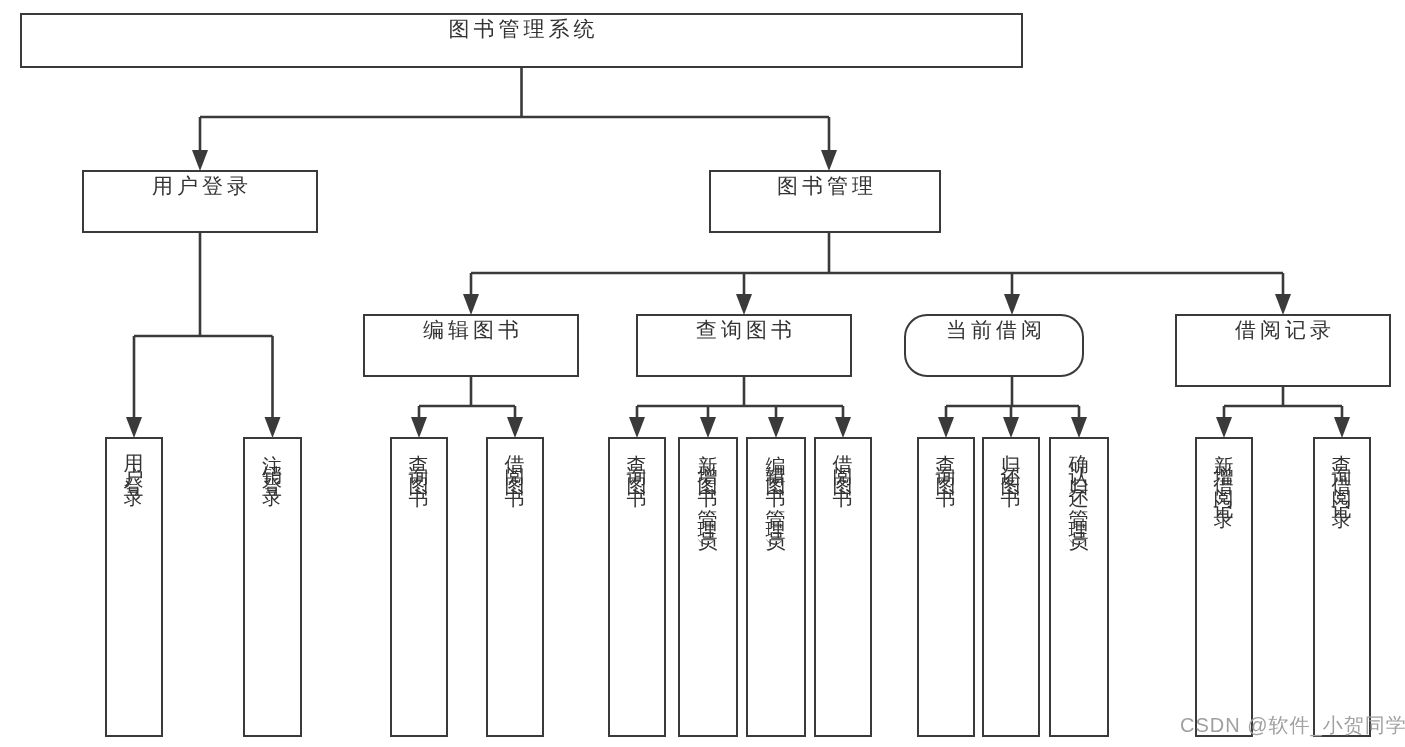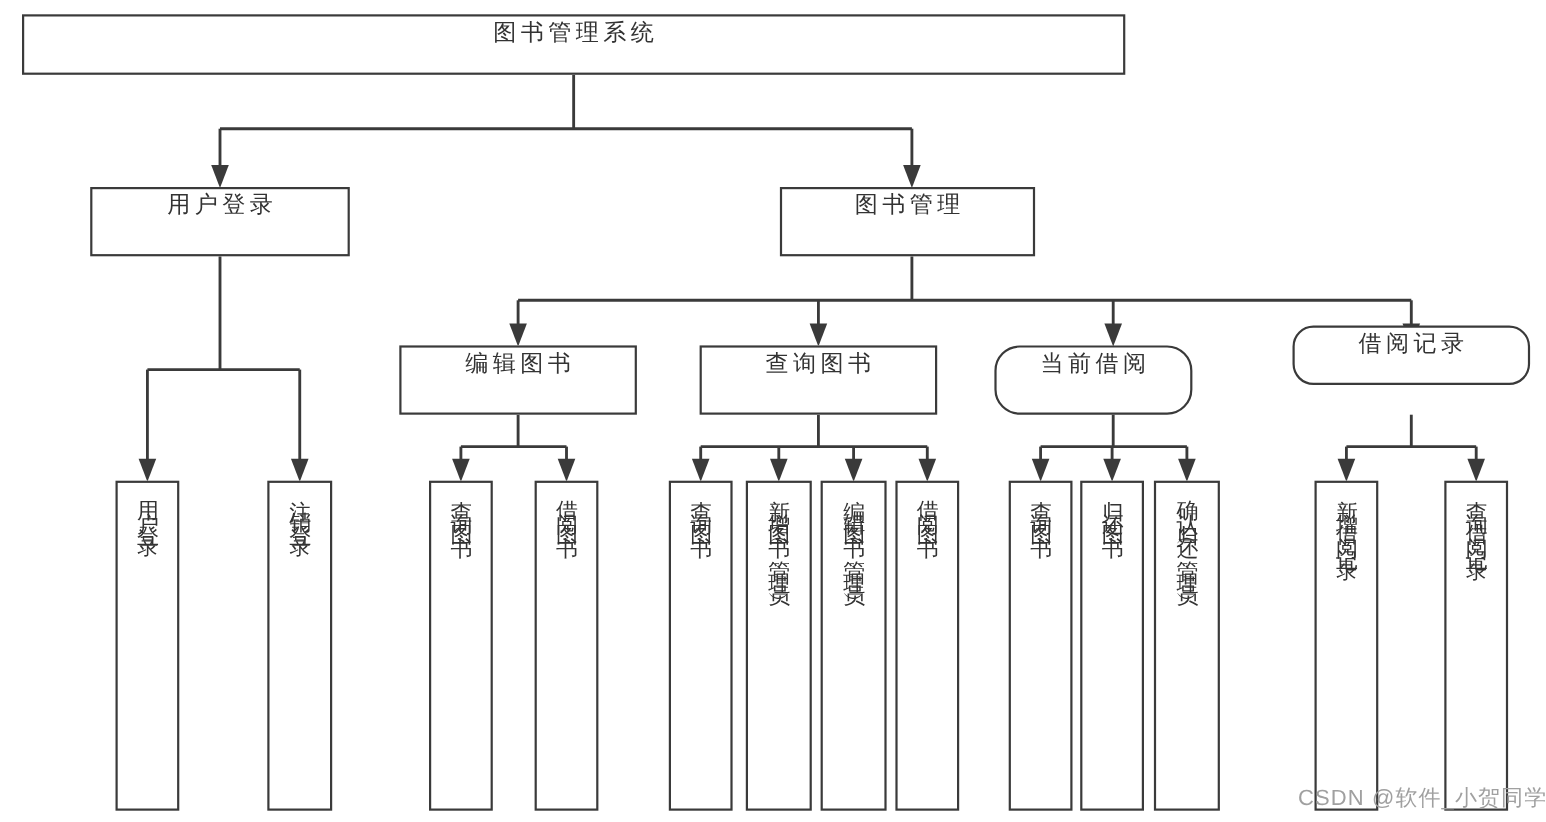--- a/index.html
+++ b/index.html
@@ -148,21 +148,21 @@
       </div>
       <div class="node v" style="left: 917px; top: 437px; width: 58px; height: 300px;">
         <span class="lbl">查询图书</span>
       </div>
       <div class="node v" style="left: 982px; top: 437px; width: 58px; height: 300px;">
         <span class="lbl">归还图书</span>
       </div>
       <div class="node v" style="left: 1049px; top: 437px; width: 60px; height: 300px;">
         <span class="lbl">确认归还（管理员）</span>
       </div>
-      <div class="node h" style="left: 1175px; top: 296px; width: 216px; height: 54px; border-radius: 19px;">
+      <div class="node h" style="left: 1175px; top: 314px; width: 216px; height: 73px;">
         <span class="lbl">借阅记录</span>
       </div>
       <div class="node v" style="left: 1195px; top: 437px; width: 58px; height: 300px;">
         <span class="lbl">新增借阅记录</span>
       </div>
       <div class="node v" style="left: 1313px; top: 437px; width: 58px; height: 300px;">
         <span class="lbl">查询借阅记录</span>
       </div>
     </div>
   <div class="watermark">CSDN @软件_小贺同学</div>

